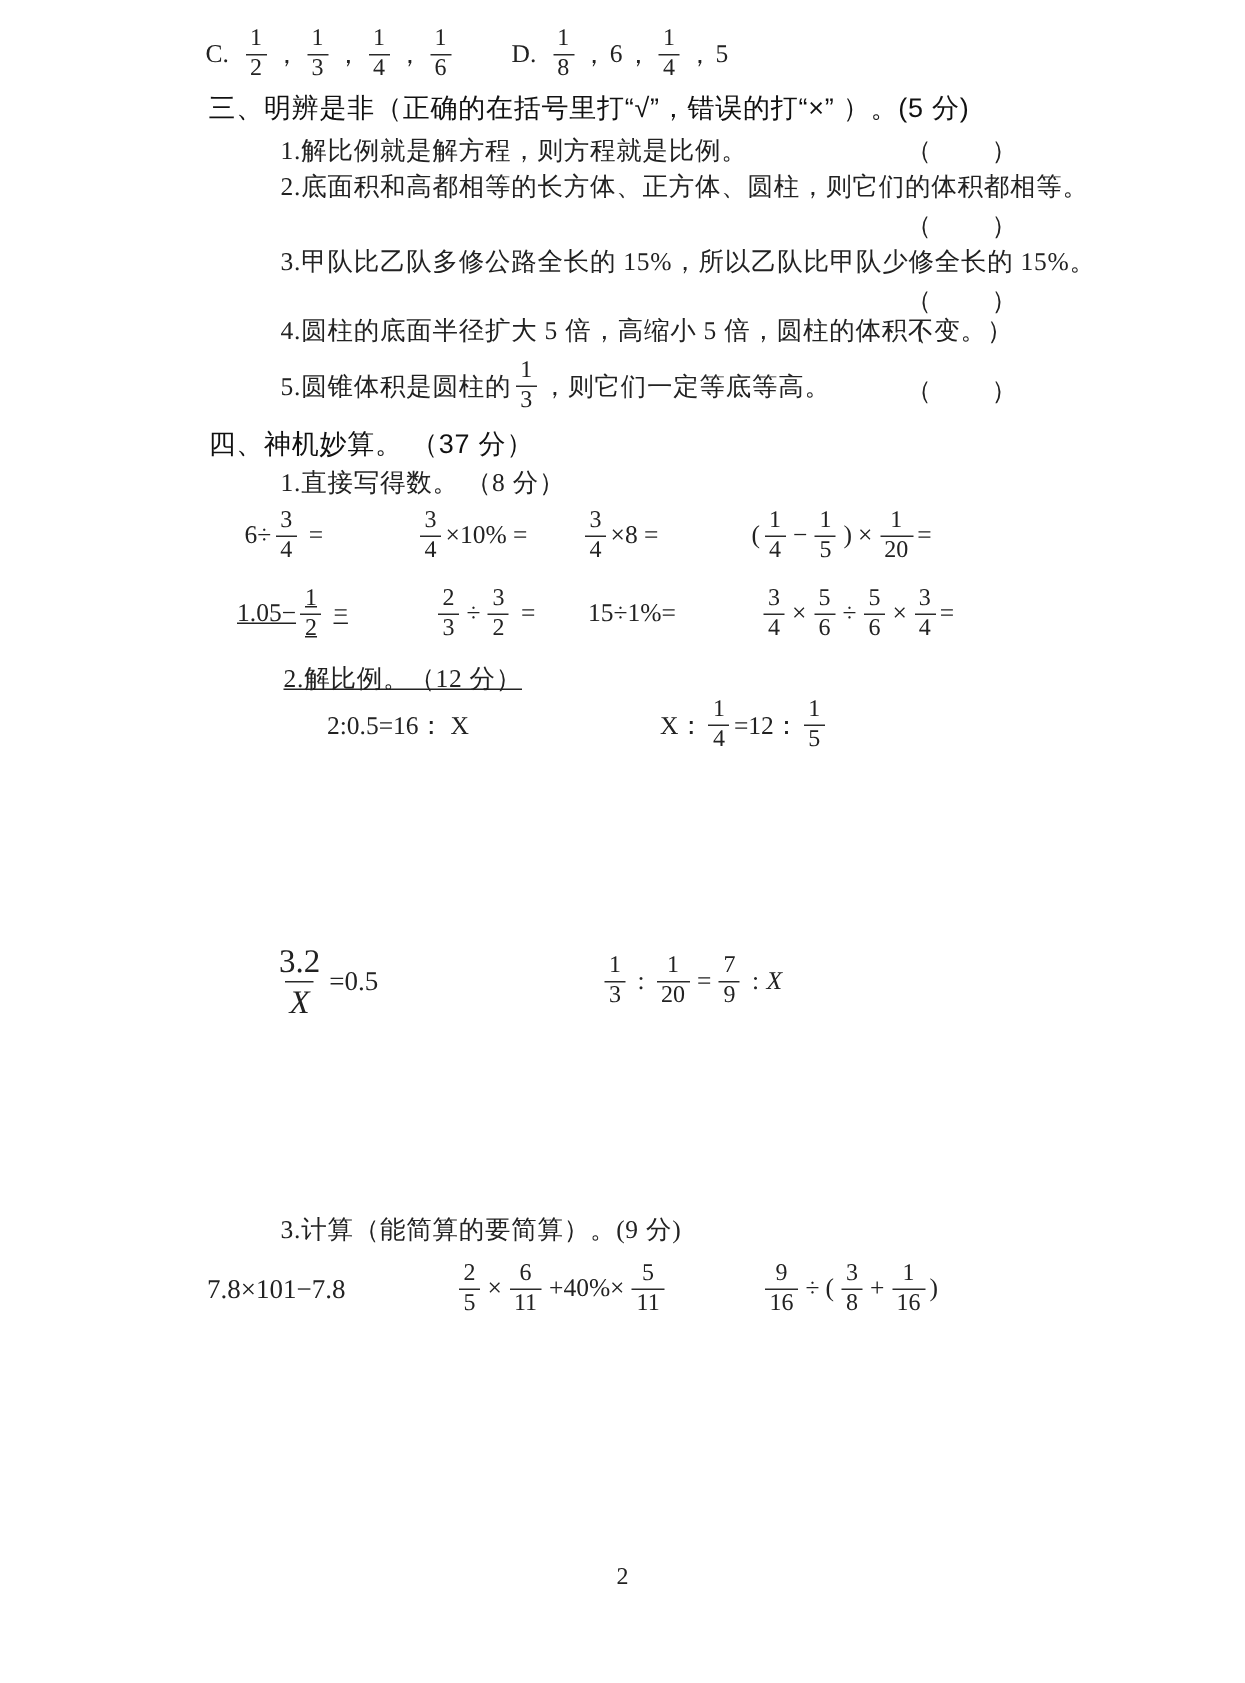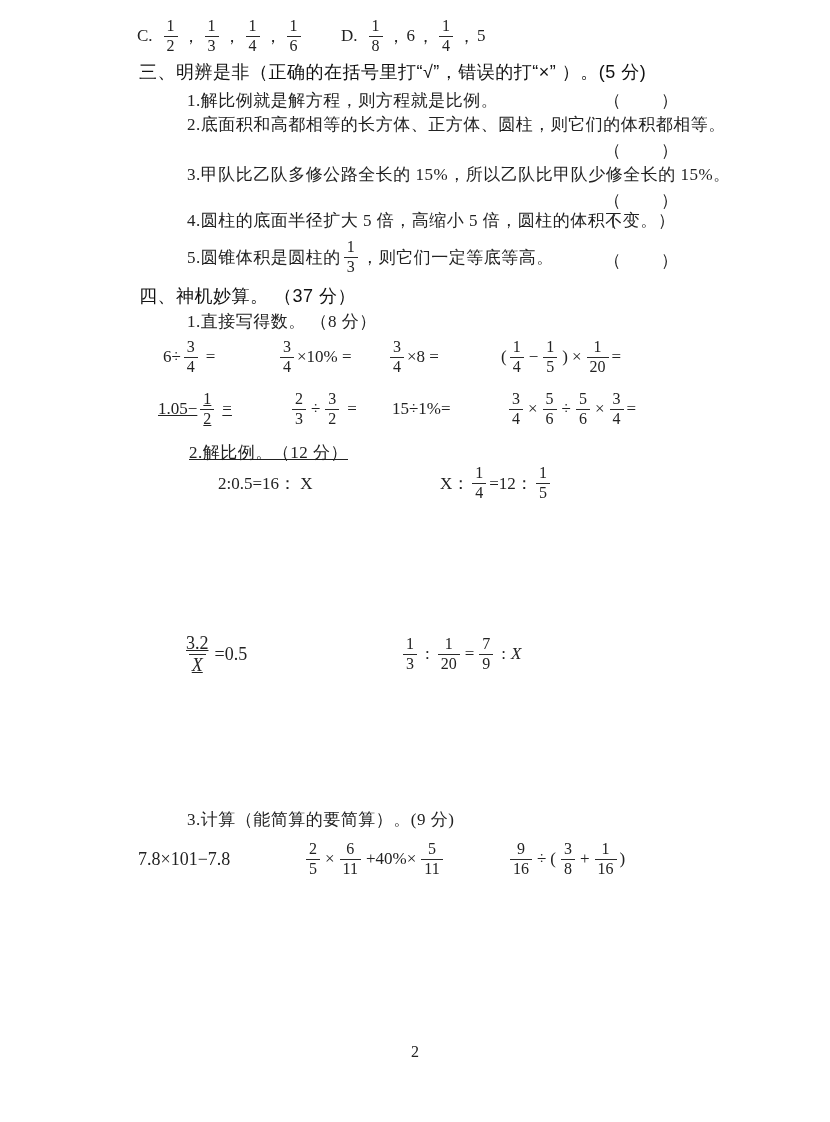--- a/index.html
+++ b/index.html
@@ -221,21 +221,21 @@
         <span class="den">4</span>
       </span>
     <span>=12：</span>
     <span class="frac">
         <span class="num">1</span>
         <span class="den">5</span>
       </span>
   </div>
 
   <div class="expr" style="left:180px; top:626px; height:56px; font-size:18px;">
-    <span class="frac" style="font-size:18px;text-decoration:underline;">
+    <span class="frac" style="font-size:22px;">
         <span class="num">3.2</span>
         <span class="den it">X</span>
       </span>
     <span>=0.5</span>
   </div>
   <div class="expr" style="left:400px; top:626px; height:56px;">
     <span class="frac">
         <span class="num">1</span>
         <span class="den">3</span>
       </span>

